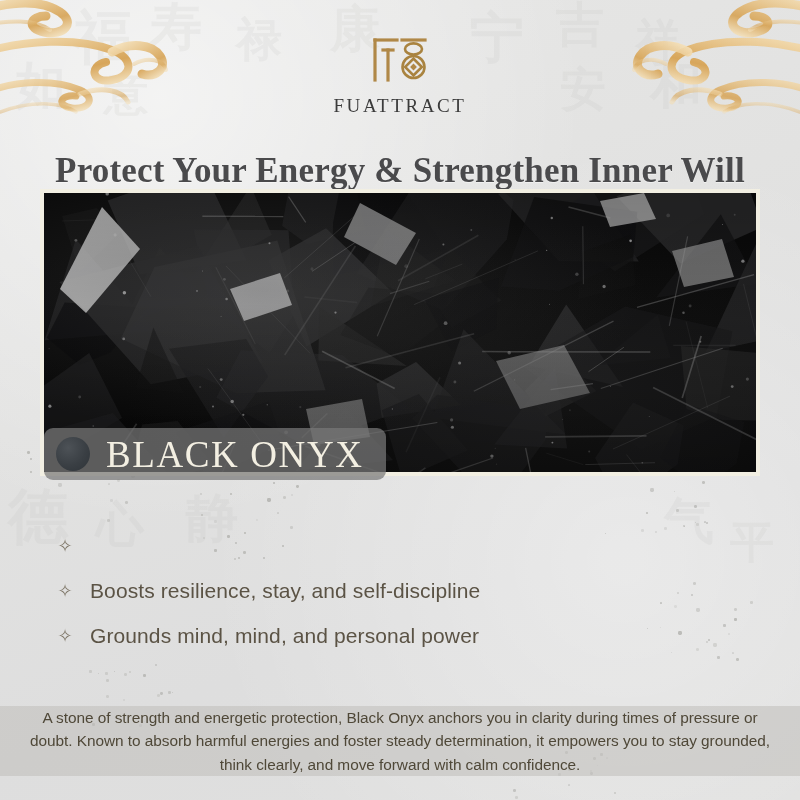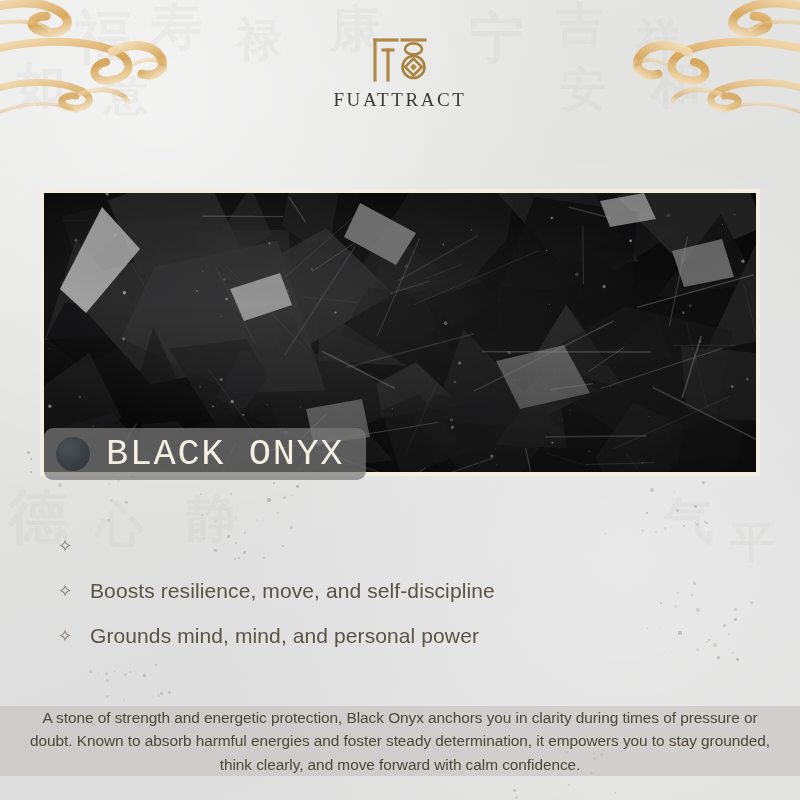--- a/index.html
+++ b/index.html
@@ -69,20 +69,21 @@
 
   
   .brand {
     position: absolute;
     top: 34px;
     left: 0;
     right: 0;
     display: flex;
     flex-direction: column;
     align-items: center;
+    gap: 6px;
   }
   .brand-mark { width: 58px; height: 50px; display: block; }
   .brand-name {
     margin-top: 5px;
     font-family: "Liberation Serif", "DejaVu Serif", serif;
     font-size: 19px;
     letter-spacing: 2.6px;
     color: #3b3b3b;
     font-weight: 400;
   }
@@ -138,21 +139,21 @@
     border-radius: 9px;
   }
   .stone-swatch {
     width: 34px;
     height: 34px;
     border-radius: 50%;
     background: radial-gradient(circle at 36% 32%, #4d5257 0%, #3a3f44 55%, #2e3338 100%);
     flex: none;
   }
   .stone-name {
-    font-family: Liberation Mono, monospace;
+    font-family: Liberation Serif, serif;
     font-size: 37px;
     letter-spacing: 1.6px;
     color: #f3efe2;
     line-height: 1;
     white-space: nowrap;
   }
 
   
   .benefits {
     position: absolute;
@@ -417,20 +418,21 @@
           <ellipse cx="42.5" cy="15" rx="8.5" ry="5.6"></ellipse>
           <circle cx="42.5" cy="33" r="11"></circle>
           <rect x="36.6" y="27.1" width="11.8" height="11.8" transform="rotate(45 42.5 33)"></rect>
         </g>
         <rect x="40.1" y="30.6" width="4.8" height="4.8" transform="rotate(45 42.5 33)" fill="#b08847"></rect>
       </svg>
     </span>
     <span class="brand-name">FUATTRACT</span>
   </div>
 
+  <h1 class="headline">Protect Your Energy &amp; Strengthen Inner Will</h1>
 
   <div class="hero">
     <div class="hero-art" id="heroArt"><svg width="712" height="279" viewBox="0 0 712 279" preserveAspectRatio="none">
           <rect width="712" height="279" fill="#0a0a0a"></rect>
           <polygon points="79.7,36.3 35.5,78.5 18.1,22.9 52.6,15.0" fill="rgb(23,23,24)" opacity="0.55"></polygon>
           <polygon points="202.4,67.1 95.8,81.2 63.7,7.6 158.1,-26.3" fill="rgb(47,47,48)" opacity="0.72"></polygon>
           <polygon points="227.7,41.7 144.4,89.2 206.7,-7.2" fill="rgb(50,50,51)" opacity="0.46"></polygon>
           <polygon points="320.6,36.7 263.3,51.1 238.1,32.8 245.1,-5.4 310.0,-16.7" fill="rgb(35,35,36)" opacity="0.52"></polygon>
           <polygon points="402.8,56.5 288.5,83.5 289.0,29.9 304.6,-48.5 359.6,-5.1" fill="rgb(6,6,7)" opacity="0.86"></polygon>
           <polygon points="462.9,46.3 399.6,117.6 312.7,80.2 399.7,-53.9 469.6,7.3" fill="rgb(28,28,29)" opacity="0.62"></polygon>
@@ -604,21 +606,21 @@
     <span class="stone-swatch"></span>
     <span class="stone-name">BLACK ONYX</span>
   </div>
 
   <div class="benefits" id="benefitsList">
       <div class="benefit">
         <span class="benefit-bullet">✧</span>
       </div>
       <div class="benefit">
         <span class="benefit-bullet">✧</span>
-        <span class="benefit-text">Boosts resilience, move, and self-discipline</span>
+        <span class="benefit-text">Boosts resilience, stay, and self-discipline</span>
       </div>
       <div class="benefit">
         <span class="benefit-bullet">✧</span>
         <span class="benefit-text">Grounds mind, mind, and personal power</span>
       </div>
     </div>
 
   <div class="footer">
     <p class="footer-text">A stone of strength and energetic protection, Black Onyx anchors you in clarity during times of pressure or doubt. Known to absorb harmful energies and foster steady determination, it empowers you to stay grounded, think clearly, and move forward with calm confidence.</p>
   </div>

